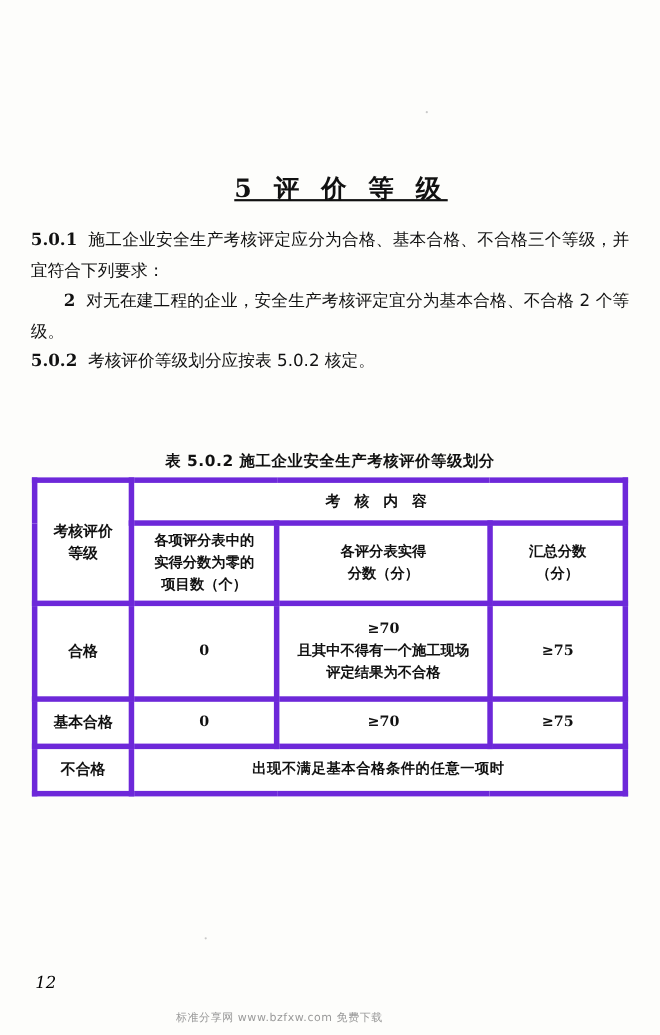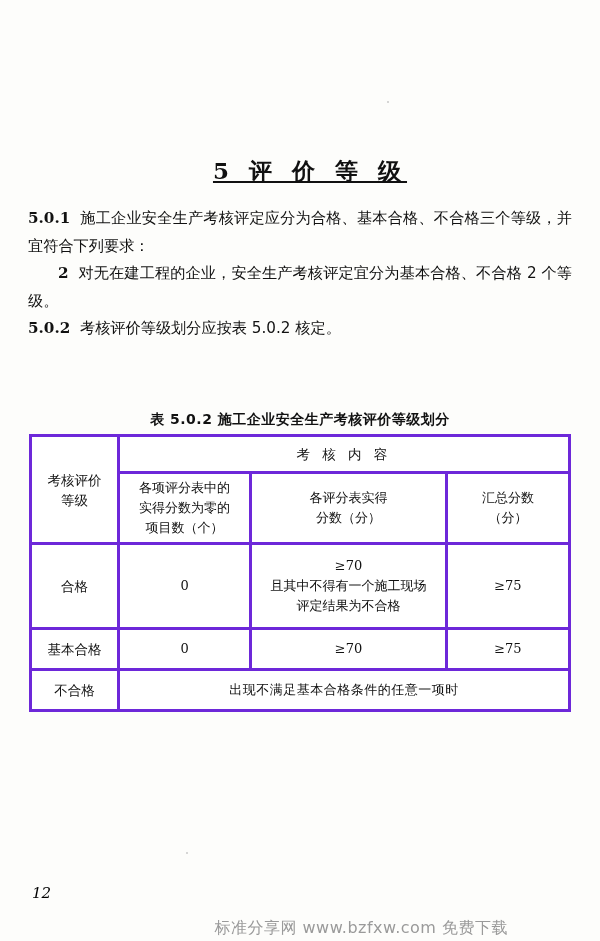--- a/index.html
+++ b/index.html
@@ -80,25 +80,25 @@
   table.grade-table {
     position: absolute;
     top: 434px;
     left: 1px;
     width: 542px;
     border-collapse: collapse;
     font-size: 13px;
     background: #ffffff;
   }
   table.grade-table td, table.grade-table th {
-    border: 3px solid #6d28d9;
+    border: 5px solid #6d28d9;
     text-align: center;
     vertical-align: middle;
     padding: 4px 2px;
-    font-weight: normal;
+    font-weight: bold;
     line-height: 20px;
   }
   td.hdr-top {
     letter-spacing: 4px;
     font-size: 13.5px;
     height: 26px;
   }
   td.hdr-left {
     width: 86px;
     font-size: 13.5px;
@@ -121,22 +121,22 @@
     font-size: 15px;
     font-style: italic;
     font-family: "DejaVu Serif", "Liberation Serif", serif;
     color: #000000;
   }
   .footer-watermark {
     position: absolute;
     left: 0;
     top: 918px;
     width: 508px;
-    text-align: right;
-    font-size: 16px;
+    text-align: center;
+    font-size: 10px;
     color: #9a9a9a;
     letter-spacing: 0.5px;
   }
   .speck {
     position: absolute;
     width: 2px;
     height: 2px;
     background: #c9c9c9;
     border-radius: 50%;
   }

